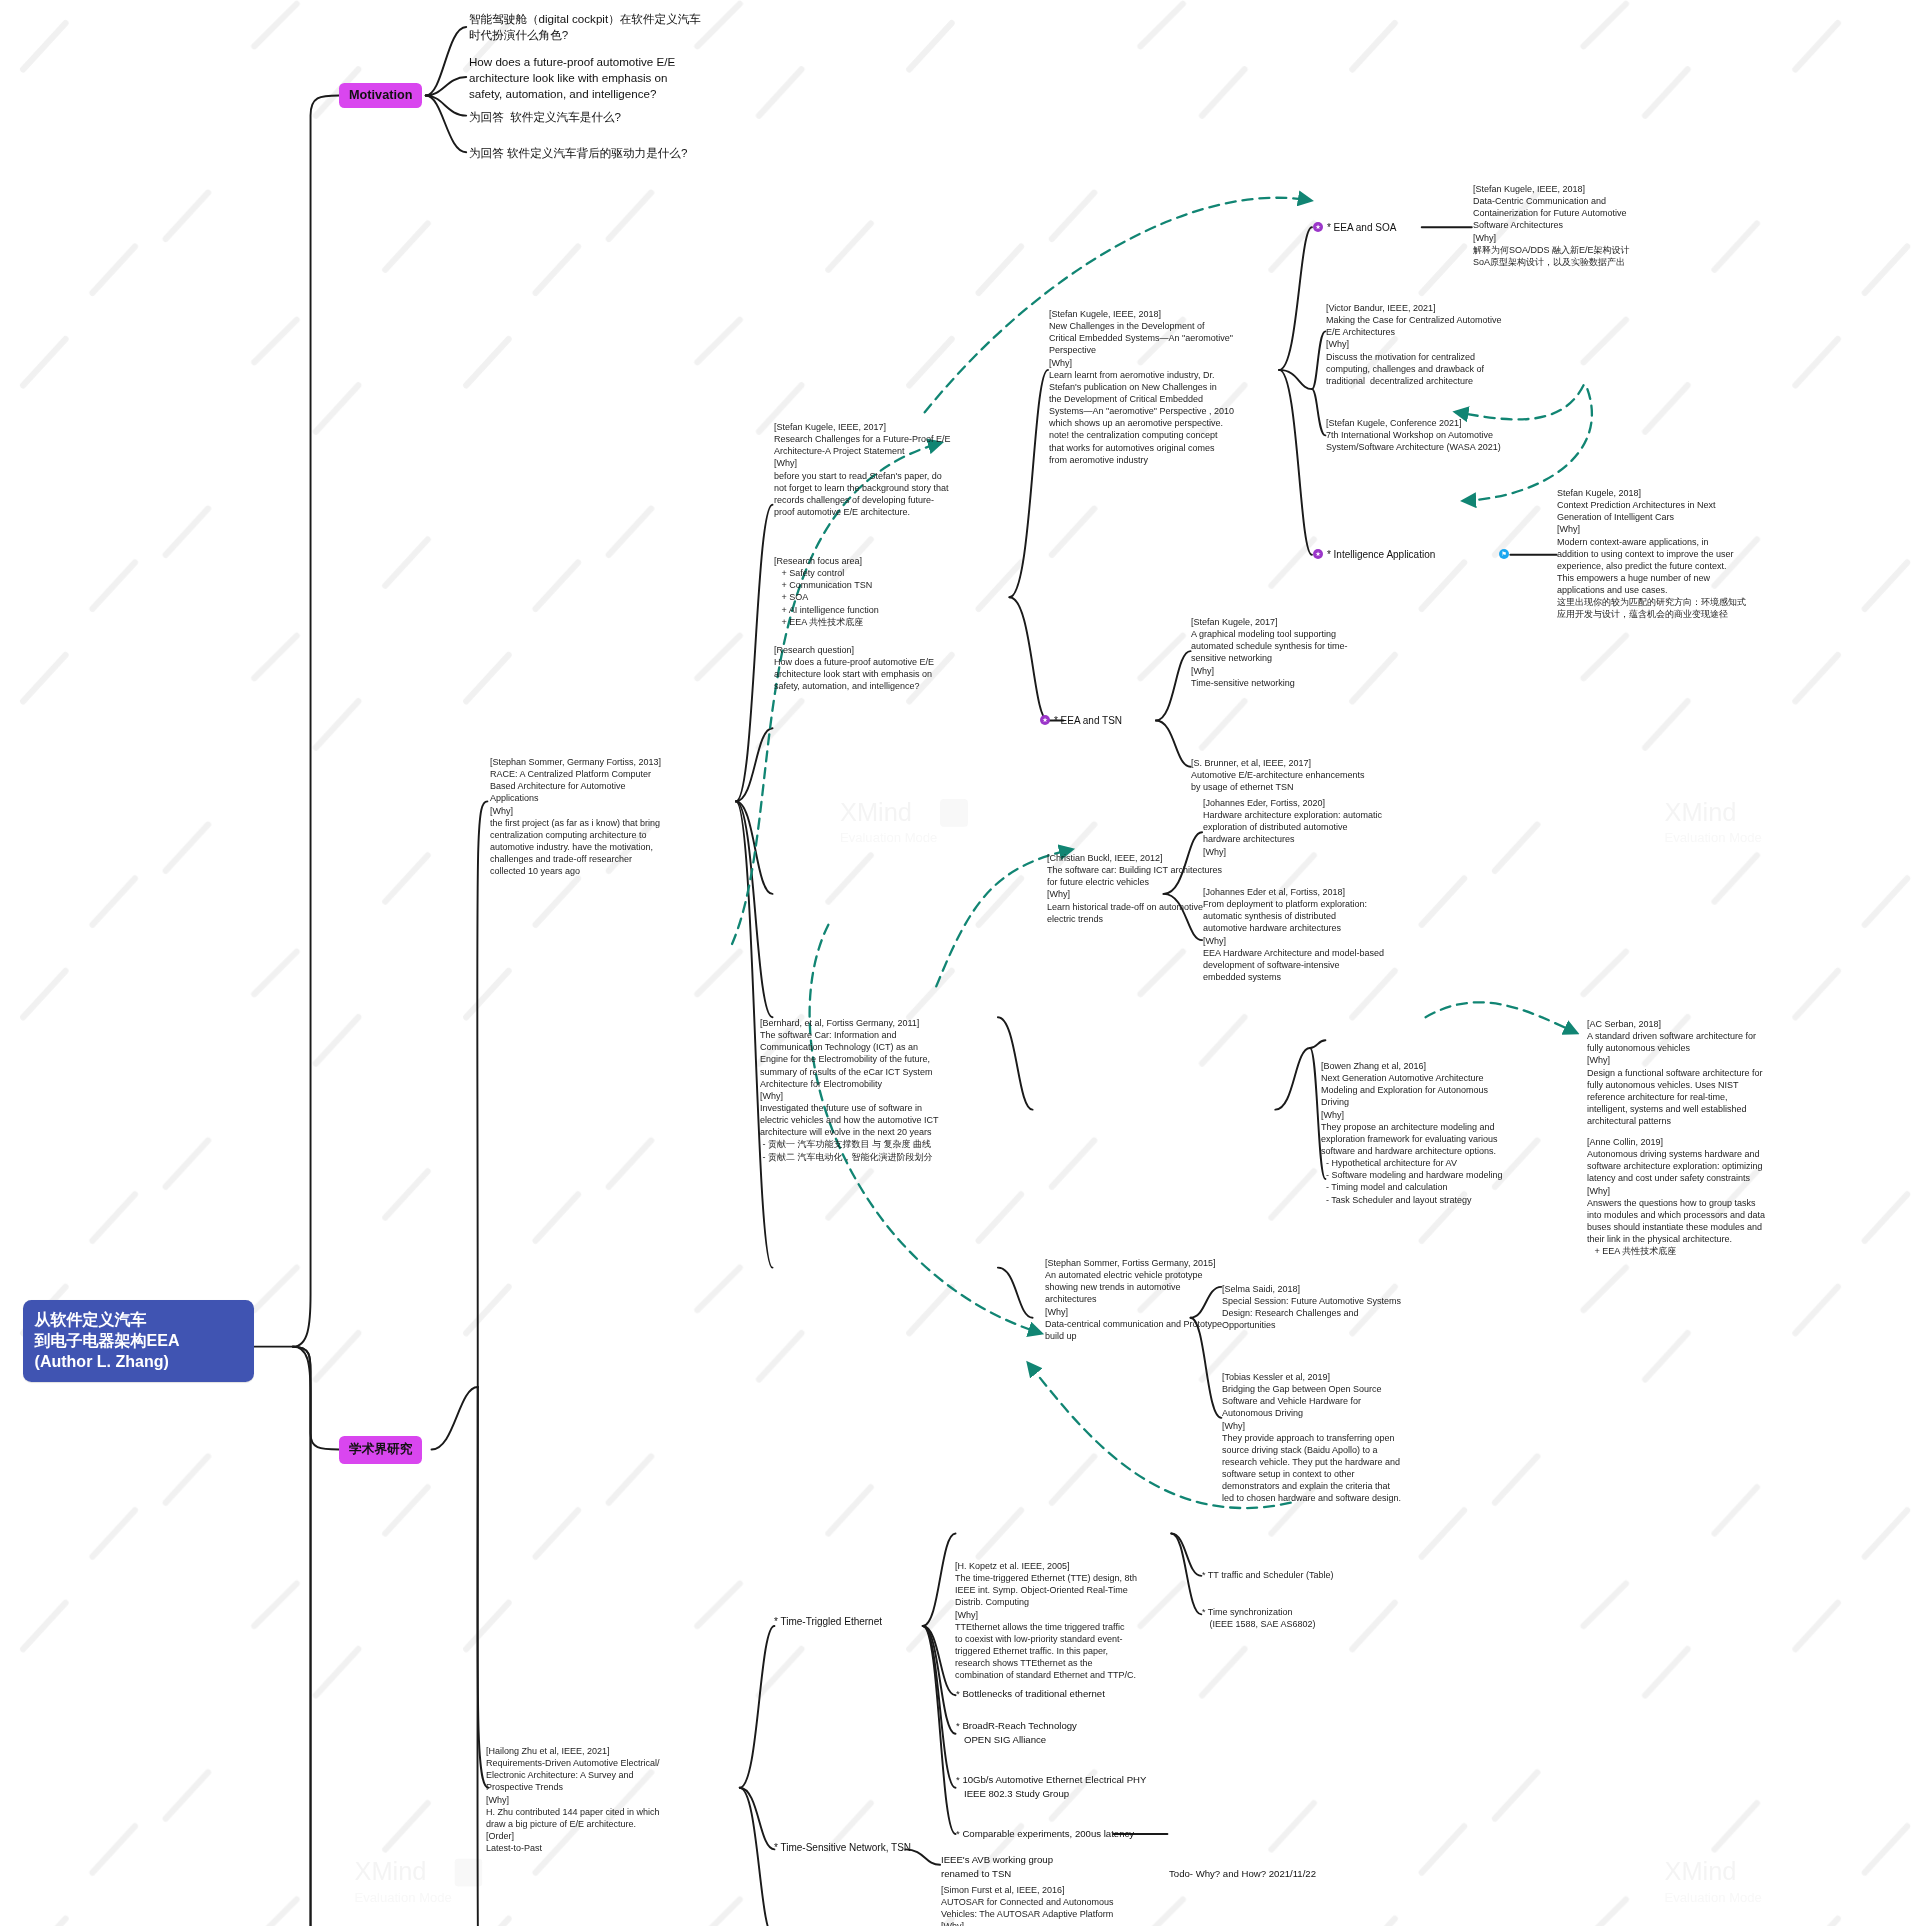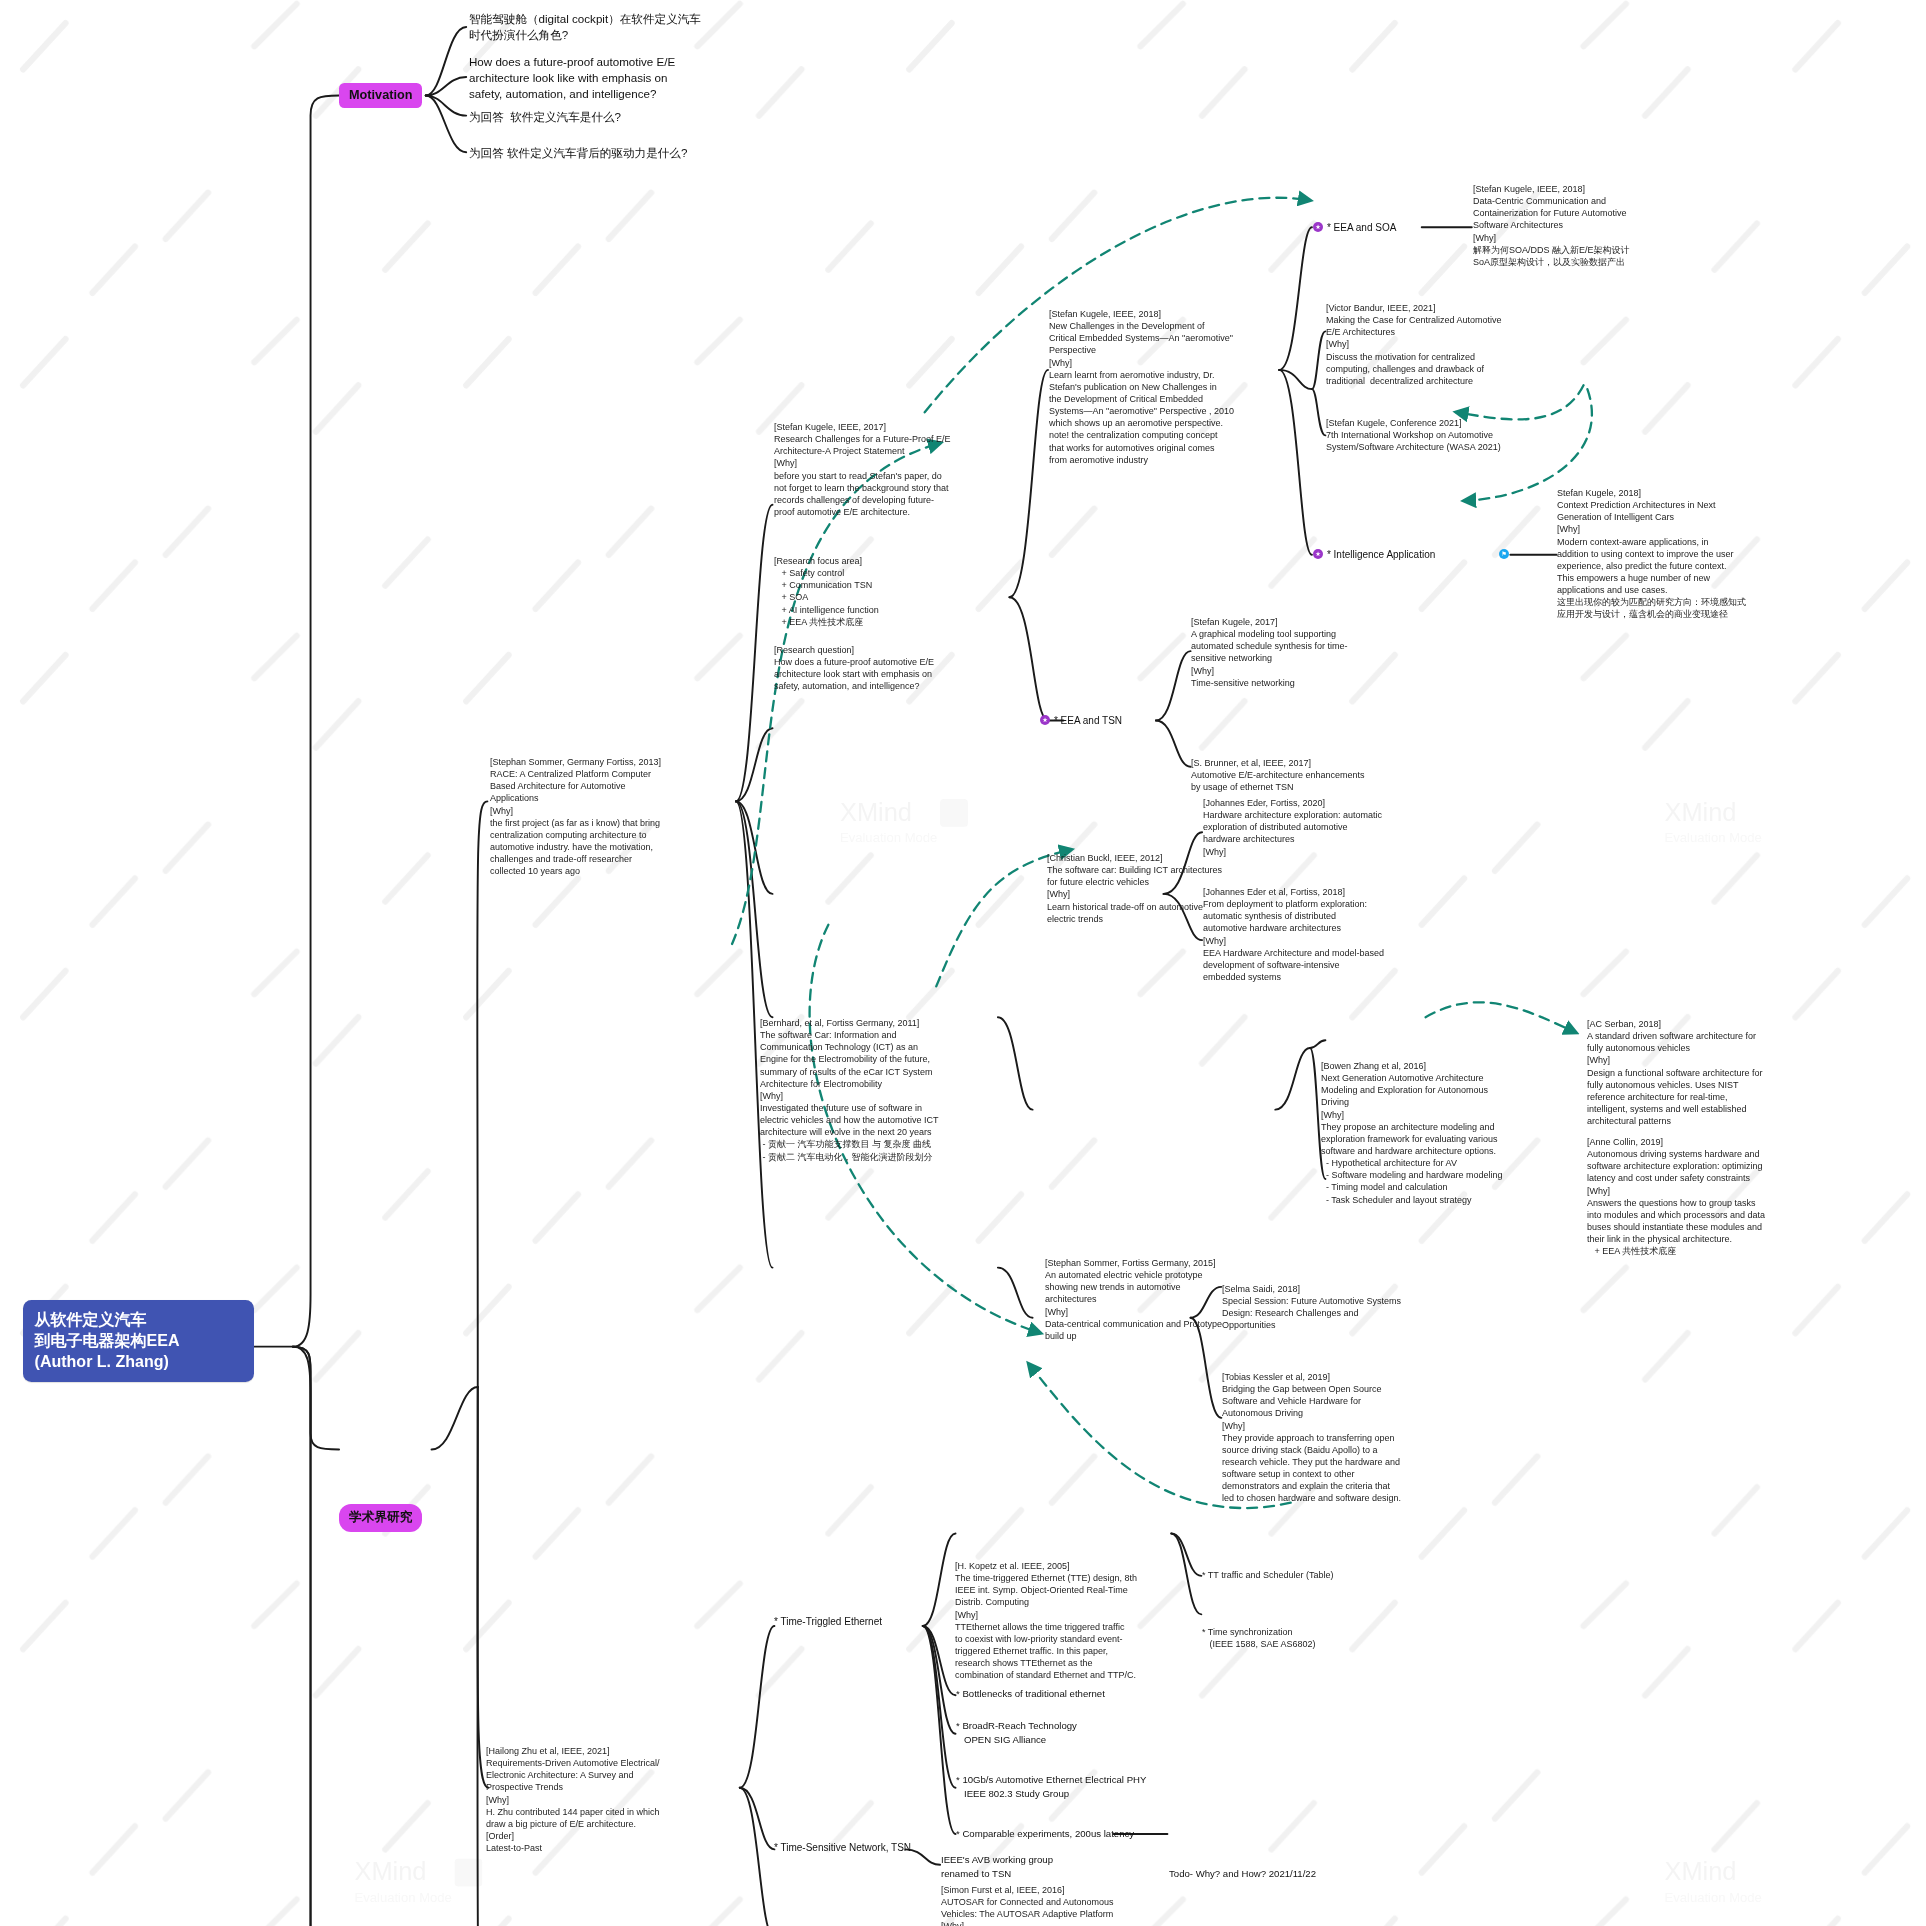--- a/index.html
+++ b/index.html
@@ -207,21 +207,21 @@
 
   <div class="node chip" style="left:339px;top:83px;">Motivation</div>
   <div class="node txt big" style="left:469px;top:10.8px;">智能驾驶舱（digital cockpit）在软件定义汽车
 时代扮演什么角色?</div>
   <div class="node txt big" style="left:469px;top:54px;">How does a future-proof automotive E/E
 architecture look like with emphasis on
 safety, automation, and intelligence?</div>
   <div class="node txt big" style="left:469px;top:109px;">为回答  软件定义汽车是什么?</div>
   <div class="node txt big" style="left:469px;top:145px;">为回答 软件定义汽车背后的驱动力是什么?</div>
 
-  <div class="node chip" style="left:339px;top:1504px;border-radius:12px;">学术界研究</div>
+  <div class="node chip" style="left:339px;top:1436px;">学术界研究</div>
 
   <div class="node txt blk" style="left:490px;top:756px;width:247px;">[Stephan Sommer, Germany Fortiss, 2013]
 RACE: A Centralized Platform Computer
 Based Architecture for Automotive
 Applications
 [Why]
 the first project (as far as i know) that bring
 centralization computing architecture to
 automotive industry. have the motivation,
 challenges and trade-off researcher
@@ -421,21 +421,21 @@
 The time-triggered Ethernet (TTE) design, 8th
 IEEE int. Symp. Object-Oriented Real-Time
 Distrib. Computing
 [Why]
 TTEthernet allows the time triggered traffic
 to coexist with low-priority standard event-
 triggered Ethernet traffic. In this paper,
 research shows TTEthernet as the
 combination of standard Ethernet and TTP/C.</div>
   <div class="node txt blk" style="left:1202px;top:1569px;width:231px;">* TT traffic and Scheduler (Table)</div>
-  <div class="node txt blk" style="left:1202px;top:1606px;width:231px;margin-top:20px;">* Time synchronization
+  <div class="node txt blk" style="left:1202px;top:1606px;width:231px;">* Time synchronization
    (IEEE 1588, SAE AS6802)</div>
 
   <div class="node lbl" style="left:774px;top:1616px;">* Time-Triggled Ethernet</div>
   <div class="node txt lbl2" style="left:956px;top:1687px;">* Bottlenecks of traditional ethernet</div>
   <div class="node txt lbl2" style="left:956px;top:1719px;">* BroadR-Reach Technology
    OPEN SIG Alliance</div>
   <div class="node txt lbl2" style="left:956px;top:1773px;">* 10Gb/s Automotive Ethernet Electrical PHY
    IEEE 802.3 Study Group</div>
   <div class="node txt lbl2" style="left:956px;top:1827px;">* Comparable experiments, 200us latency</div>
   <div class="node txt lbl2" style="left:1169px;top:1827px;margin-top:40px;">Todo- Why? and How? 2021/11/22</div>

